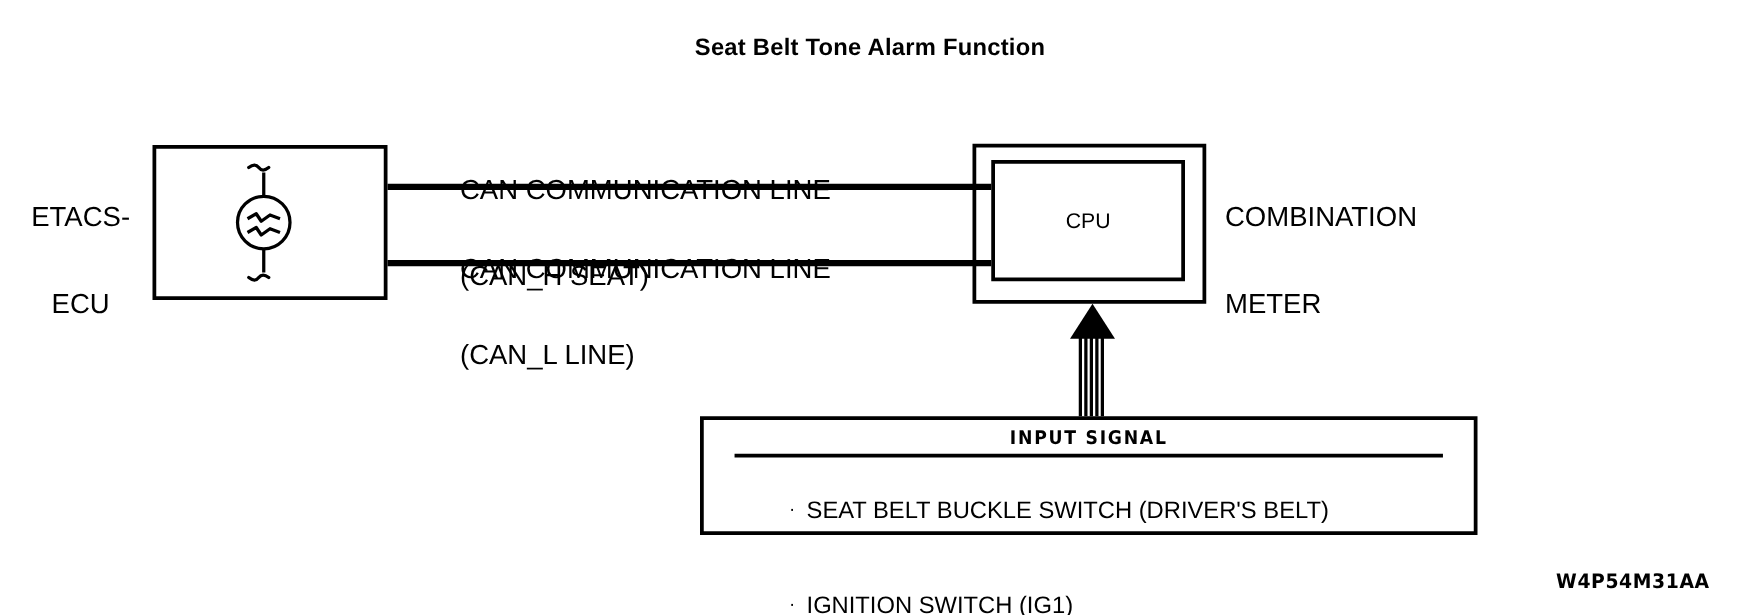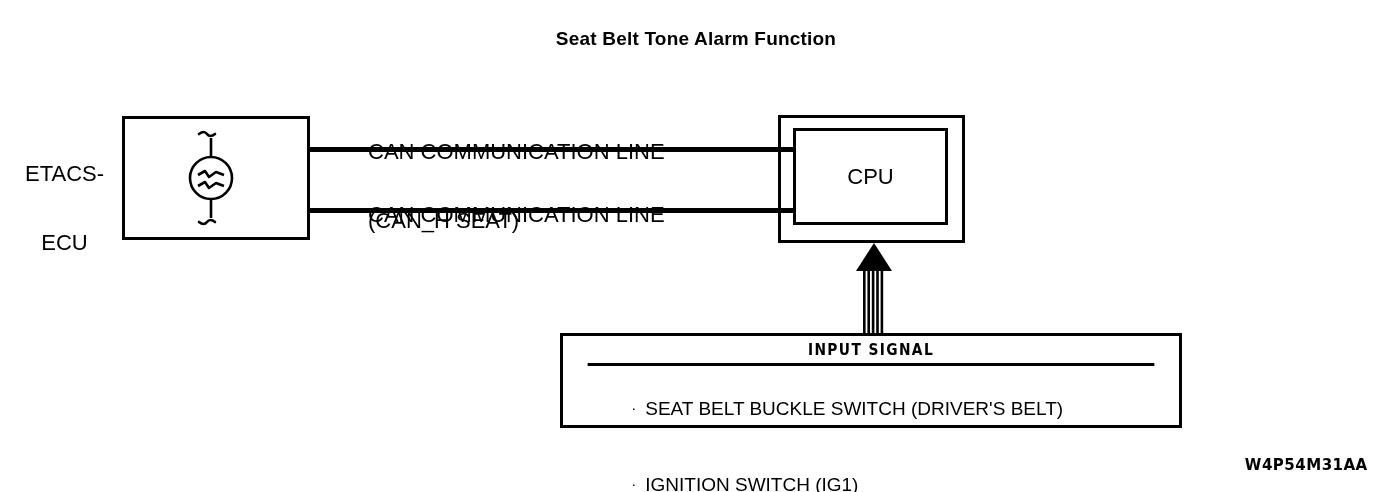--- a/index.html
+++ b/index.html
@@ -112,21 +112,21 @@
     width: 155px;
     height: 97px;
     border: 3px solid #000;
     box-sizing: border-box;
     background: #fff;
     display: flex;
     align-items: center;
     justify-content: center;
   }
   #cpu-label {
-    font-size: 22px;
+    font-size: 17px;
     white-space: nowrap;
   }
   #meter-label {
     left: 980px;
     top: 116px;
   }
 
   
   #input-arrow {
     position: absolute;
@@ -222,27 +222,32 @@
   <div class="can-line" id="can-h-line"></div>
   <div class="can-line" id="can-l-line"></div>
 
   <div class="txt" id="can-h-label">
     <span class="txt-lbl-line">CAN COMMUNICATION LINE</span>
     <span class="txt-lbl-line">(CAN_H SEAT)</span>
   </div>
 
   <div class="txt" id="can-l-label">
     <span class="txt-lbl-line">CAN COMMUNICATION LINE</span>
+    <span class="txt-lbl-line">(CAN_L LINE)</span>
   </div>
 
   <div id="meter-outer-box"></div>
   <div id="meter-inner-box">
     <span id="cpu-label">CPU</span>
   </div>
 
+  <div class="txt" id="meter-label">
+    <span class="txt-lbl-line">COMBINATION</span>
+    <span class="txt-lbl-line">METER</span>
+  </div>
 
   <svg id="input-arrow" viewBox="0 0 46 92">
     <polygon points="23,0 41,28 5,28" fill="#000"></polygon>
     <g fill="#000">
       <rect x="12" y="27" width="2.6" height="65"></rect>
       <rect x="16.4" y="27" width="2.6" height="65"></rect>
       <rect x="20.8" y="27" width="2.6" height="65"></rect>
       <rect x="25.2" y="27" width="2.6" height="65"></rect>
       <rect x="29.6" y="27" width="2.6" height="65"></rect>
     </g>

